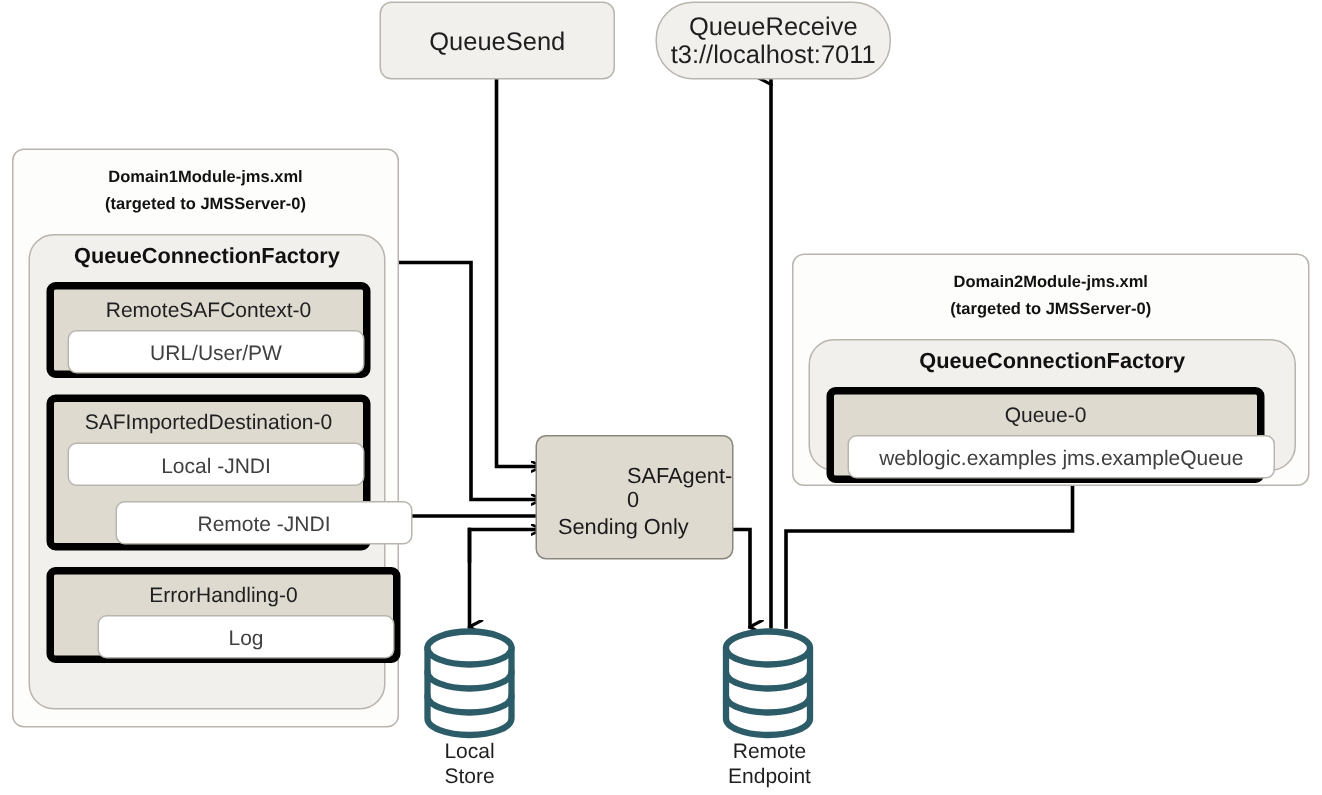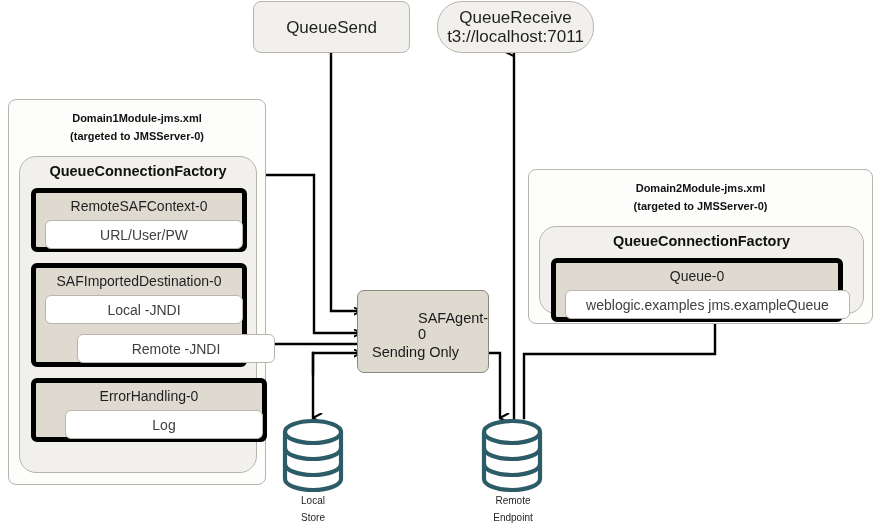--- a/index.html
+++ b/index.html
@@ -87,21 +87,21 @@
   }
   .agent-line{
     position:absolute;
     font-size:14.5px;
     color:#1a1a1a;
     left:14px;
   }
   .store-label{
     position:absolute;
     text-align:center;
-    font-size:10px;
+    font-size:14px;
     line-height:17px;
     color:#1f1f1f;
   }
 </style>
 </head>
 <body>
 
 <div class="stage">
 
   <svg class="svg-layer" viewBox="0 0 881 530" width="881" height="530">

